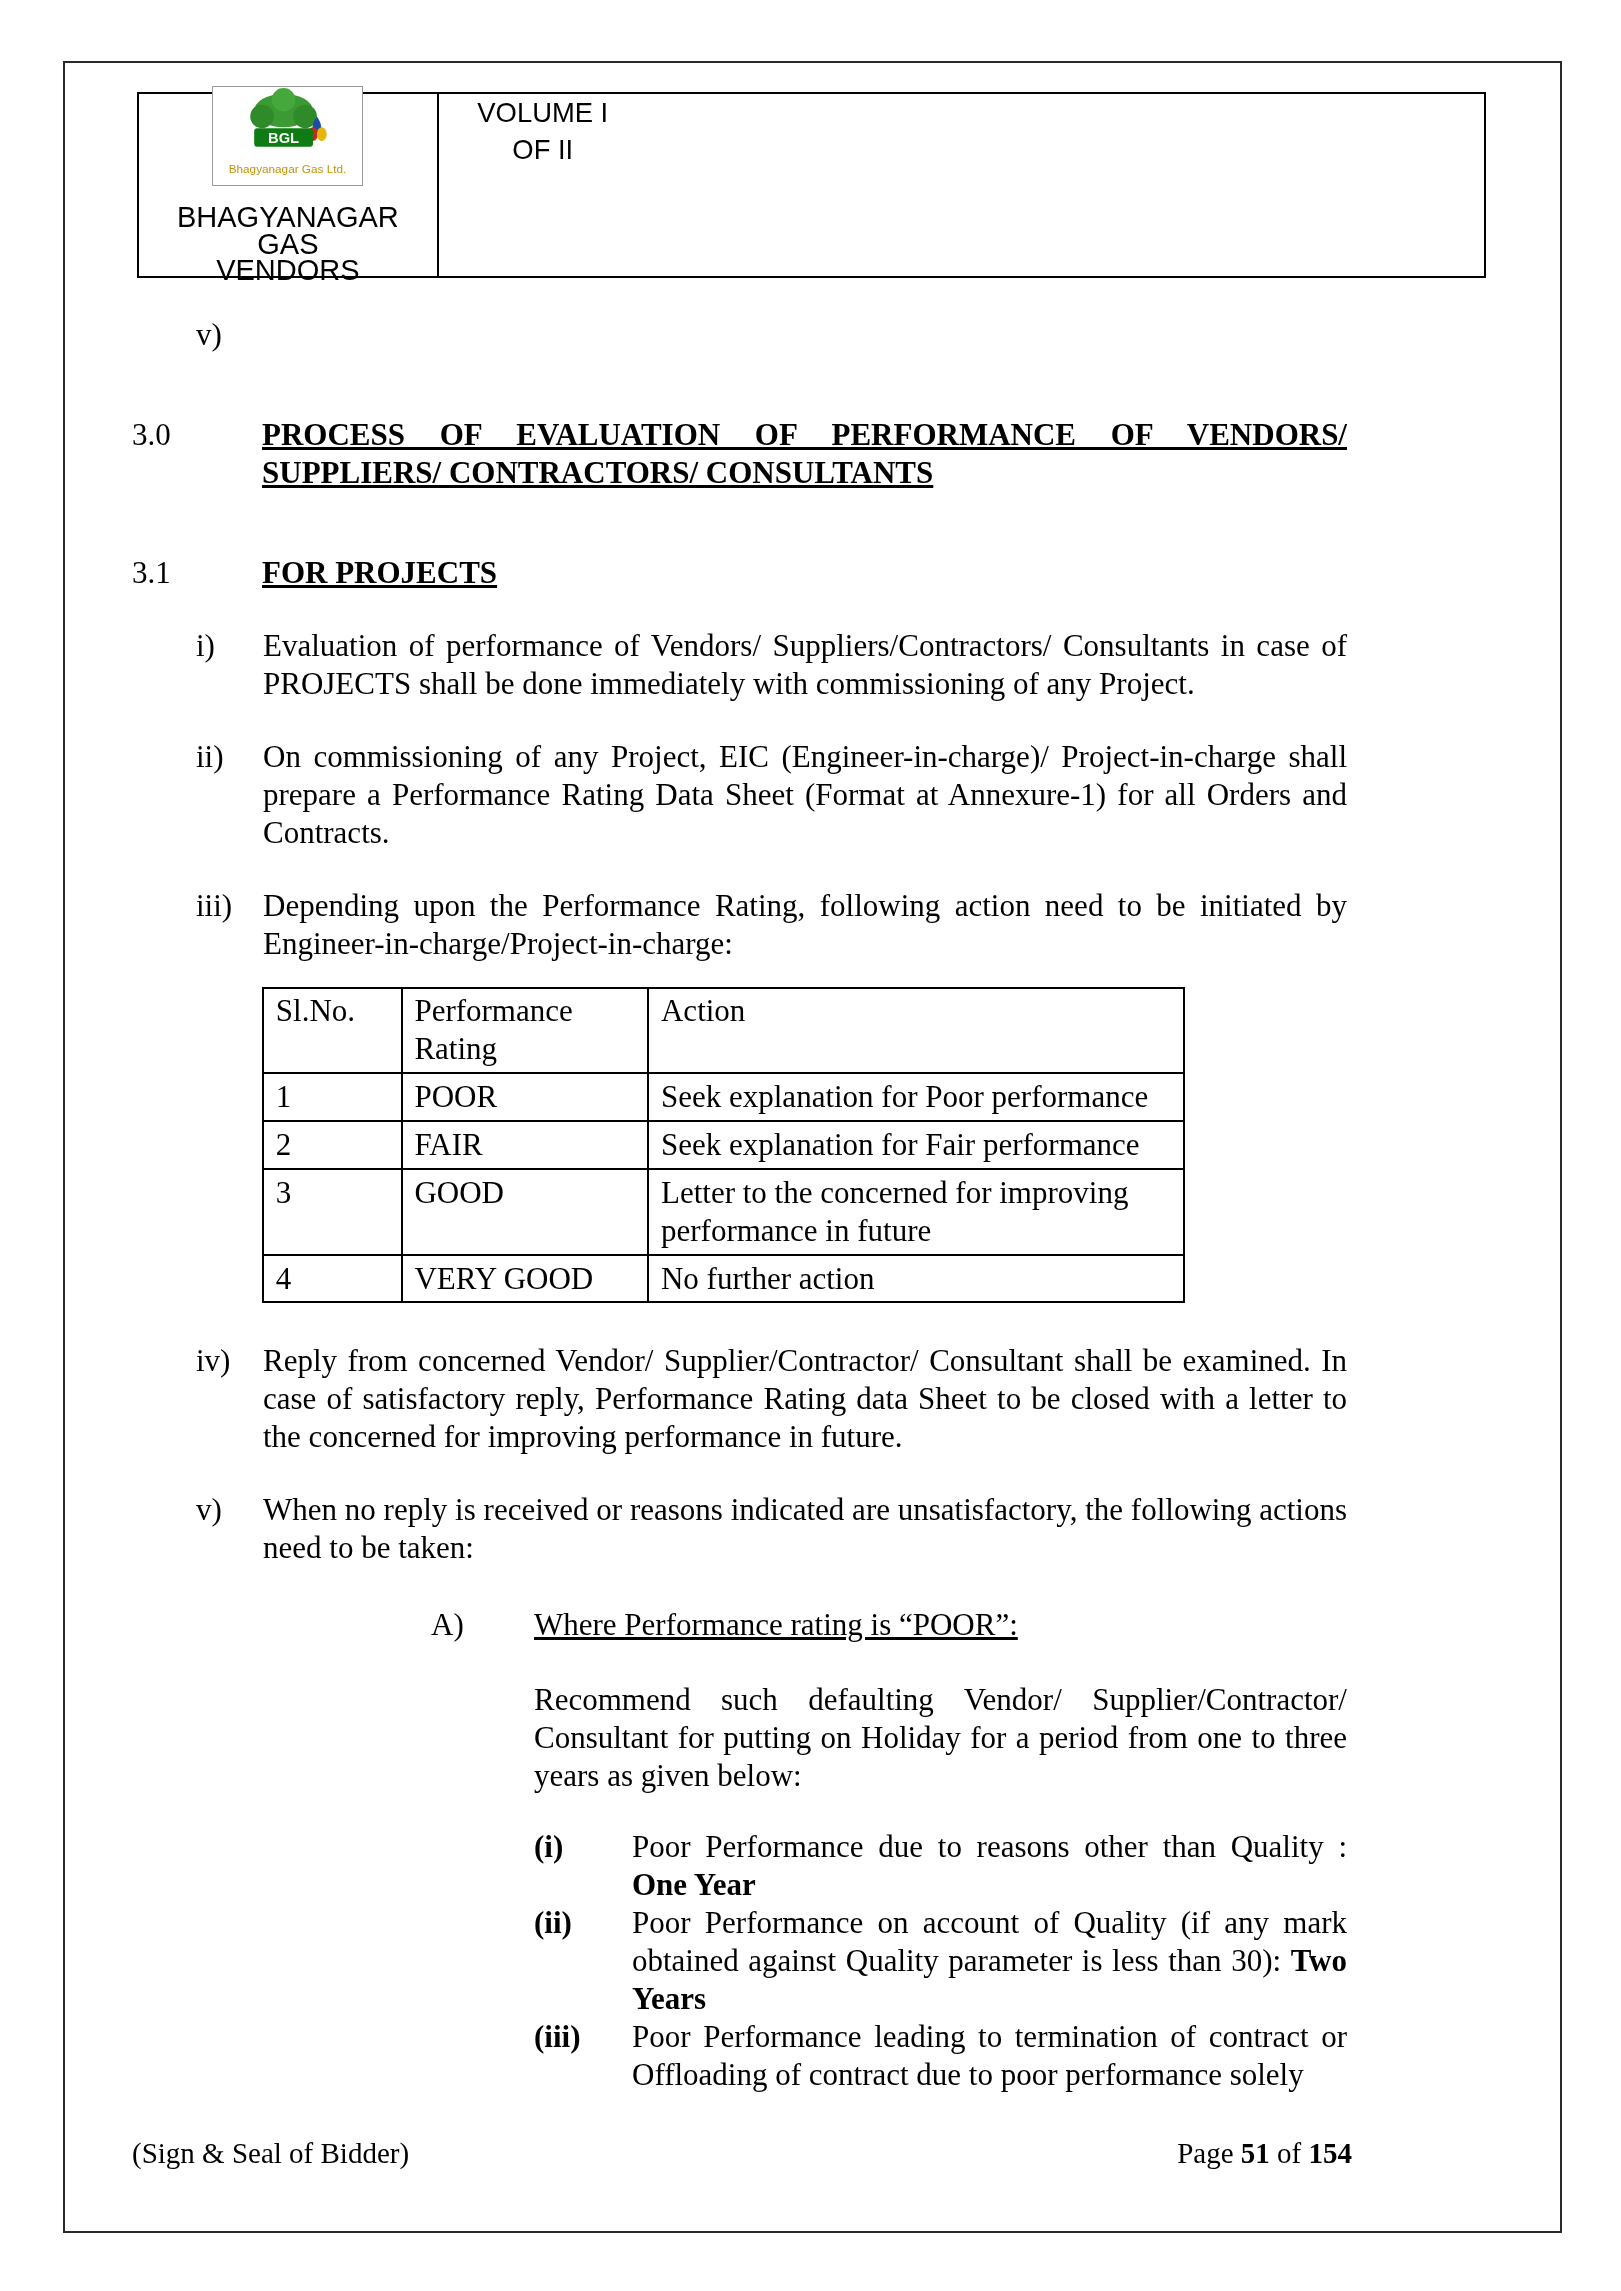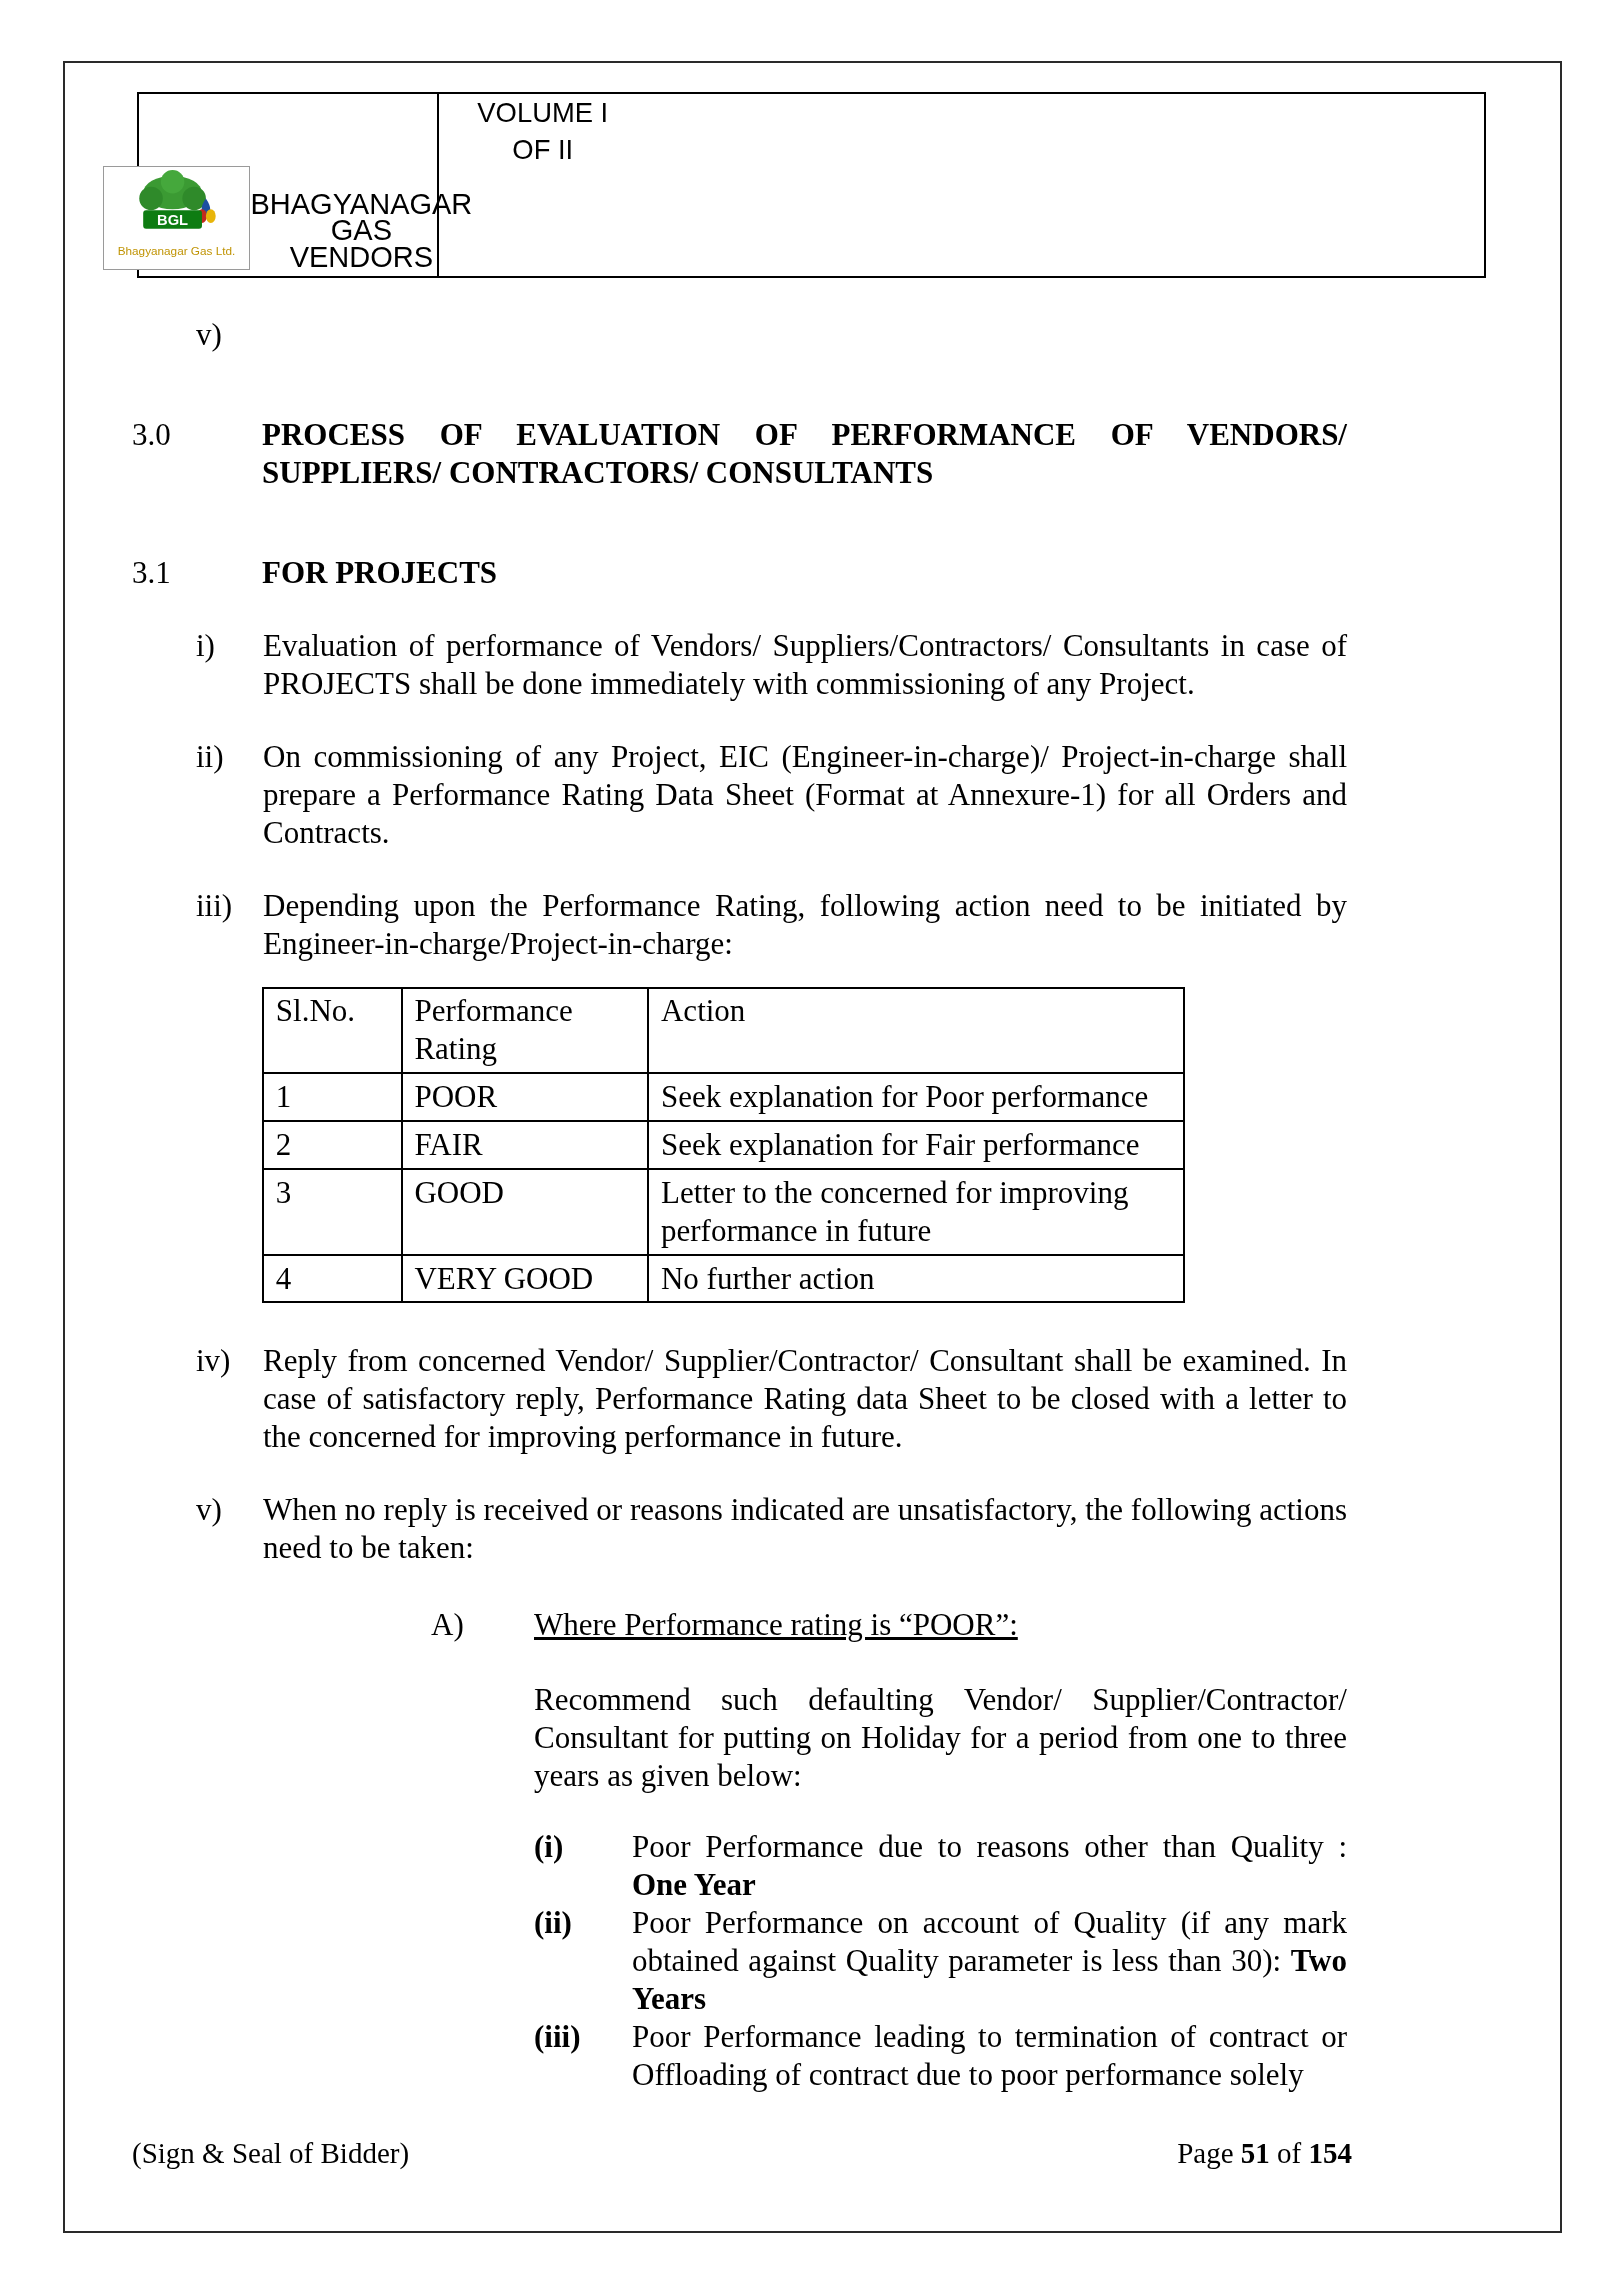--- a/index.html
+++ b/index.html
@@ -11,36 +11,36 @@
     position:absolute;left:63px;top:61px;width:1495px;height:2168px;
     border:2px solid #2a2a2a;
   }
   
   .header-table{
     position:absolute;left:137px;top:92px;width:1345px;height:182px;
     display:flex;border:2px solid #000;background:#fff;
   }
   .hcell{border-right:2px solid #000;}
   .hcell:last-child{border-right:none;}
-  .logo-cell{width:290px;display:flex;flex-direction:row;align-items:flex-end;justify-content:center;padding:5.9px 3.9px;}
+  .logo-cell{width:290px;display:flex;flex-direction:column;align-items:center;justify-content:center;padding:5.9px 3.9px;}
   .logo-box{width:149px;height:102px;border:1px solid #9a9a9a;display:flex;align-items:center;justify-content:center;background:#fff;}
   .company-name{font-family:"Liberation Sans",sans-serif;font-size:29px;line-height:26.5px;text-align:center;margin-top:18px;}
   .title-cell{flex:1;font-family:"Liberation Sans",sans-serif;padding:7.8px 15.7px;display:flex;flex-direction:column;justify-content:center;}
   .doc-title{font-size:31px;line-height:40px;text-align:justify;}
   .bid-doc{font-size:31px;line-height:40px;text-align:center;}
   .volume-cell{width:208px;font-family:"Liberation Sans",sans-serif;font-size:27.4px;line-height:37px;display:flex;flex-direction:column;align-items:center;justify-content:flex-start;}
   
   .content{position:absolute;left:132px;top:316px;width:1215px;font-size:31px;line-height:38px;}
   .li{display:flex;margin-top:35px;}
   .li .gap{width:64px;flex:none;}
   .li .lbl{width:67px;flex:none;}
   .li .txt{flex:1;text-align:justify;}
   .section{display:flex;margin-top:62px;font-weight:bold;}
   .section .num{width:130px;flex:none;font-weight:normal;}
-  .section .stitle{flex:1;text-align:justify;}
+  .section .stitle{flex:1;text-align:justify;text-decoration:underline;}
   table.rating{
     border-collapse:collapse;margin:23.5px 0 0 130px;width:923px;
     font-size:31px;line-height:38px;
   }
   table.rating th,table.rating td{
     border:2px solid #000;padding:3.9px 11.8px;vertical-align:top;
     font-weight:normal;text-align:left;margin-top:8px;
   }
   .col-sl{width:113px;}
   .col-rating{width:221px;}

